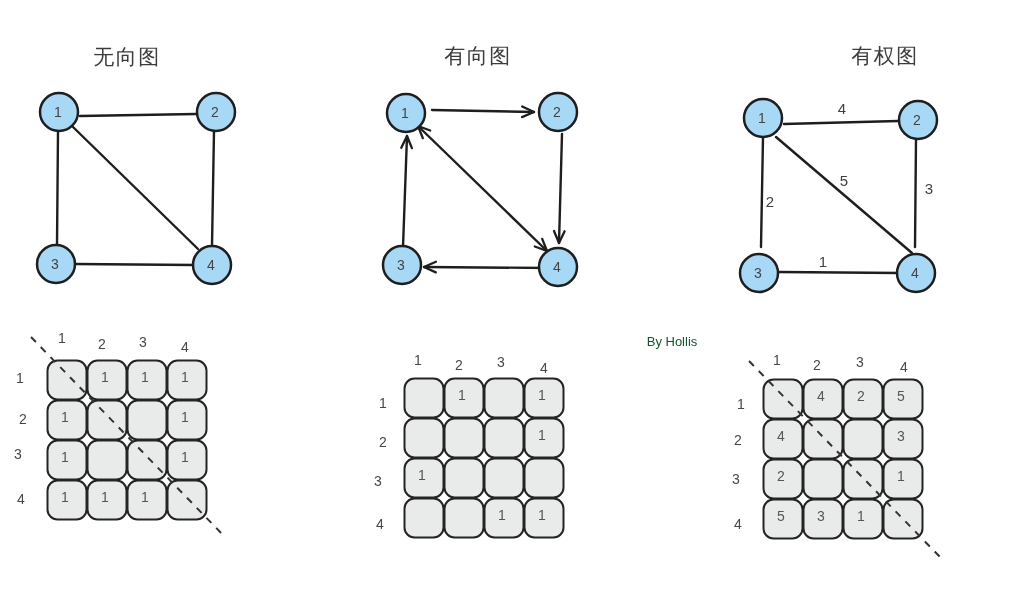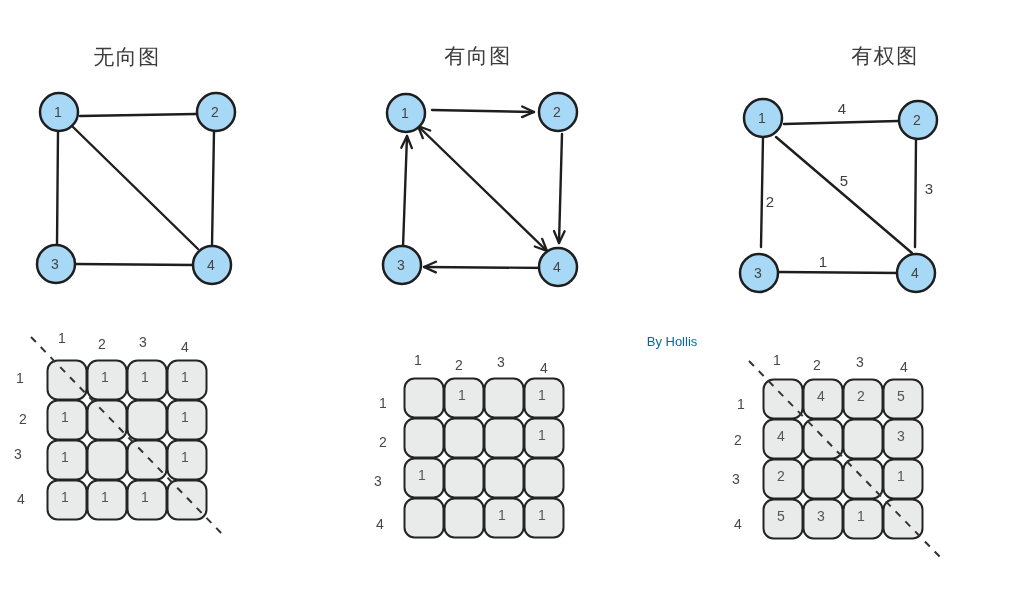--- a/index.html
+++ b/index.html
@@ -10,21 +10,21 @@
   #scene{position:absolute;left:0;top:0;}
   .graph-title{
     position:absolute;transform:translate(-50%,-50%);
     font-size:21px;color:#3c3c3c;letter-spacing:1.5px;white-space:nowrap;font-family:Liberation Serif, serif;
   }
   #title-0{left:127px;top:57px;}
   #title-1{left:478px;top:56px;text-align:right;}
   #title-2{left:853px;top:56px;margin-left:32px;}
   .credit{
     position:absolute;left:672px;top:341px;transform:translate(-50%,-50%);
-    font-size:13px;color:#0369a1;white-space:nowrap;
+    font-size:13px;color:#14532d;white-space:nowrap;
   }
 </style>
 </head>
 <body>
 
 <div>
   <svg id="scene" width="1019" height="591" viewBox="0 0 1019 591" xmlns="http://www.w3.org/2000/svg">
       <line x1="80" y1="116" x2="196" y2="114" stroke="#1e1e1e" stroke-width="2.4" stroke-linecap="round"></line>
       <line x1="58" y1="131" x2="57" y2="245" stroke="#1e1e1e" stroke-width="2.4" stroke-linecap="round"></line>
       <line x1="73" y1="127" x2="198" y2="249" stroke="#1e1e1e" stroke-width="2.4" stroke-linecap="round"></line>

